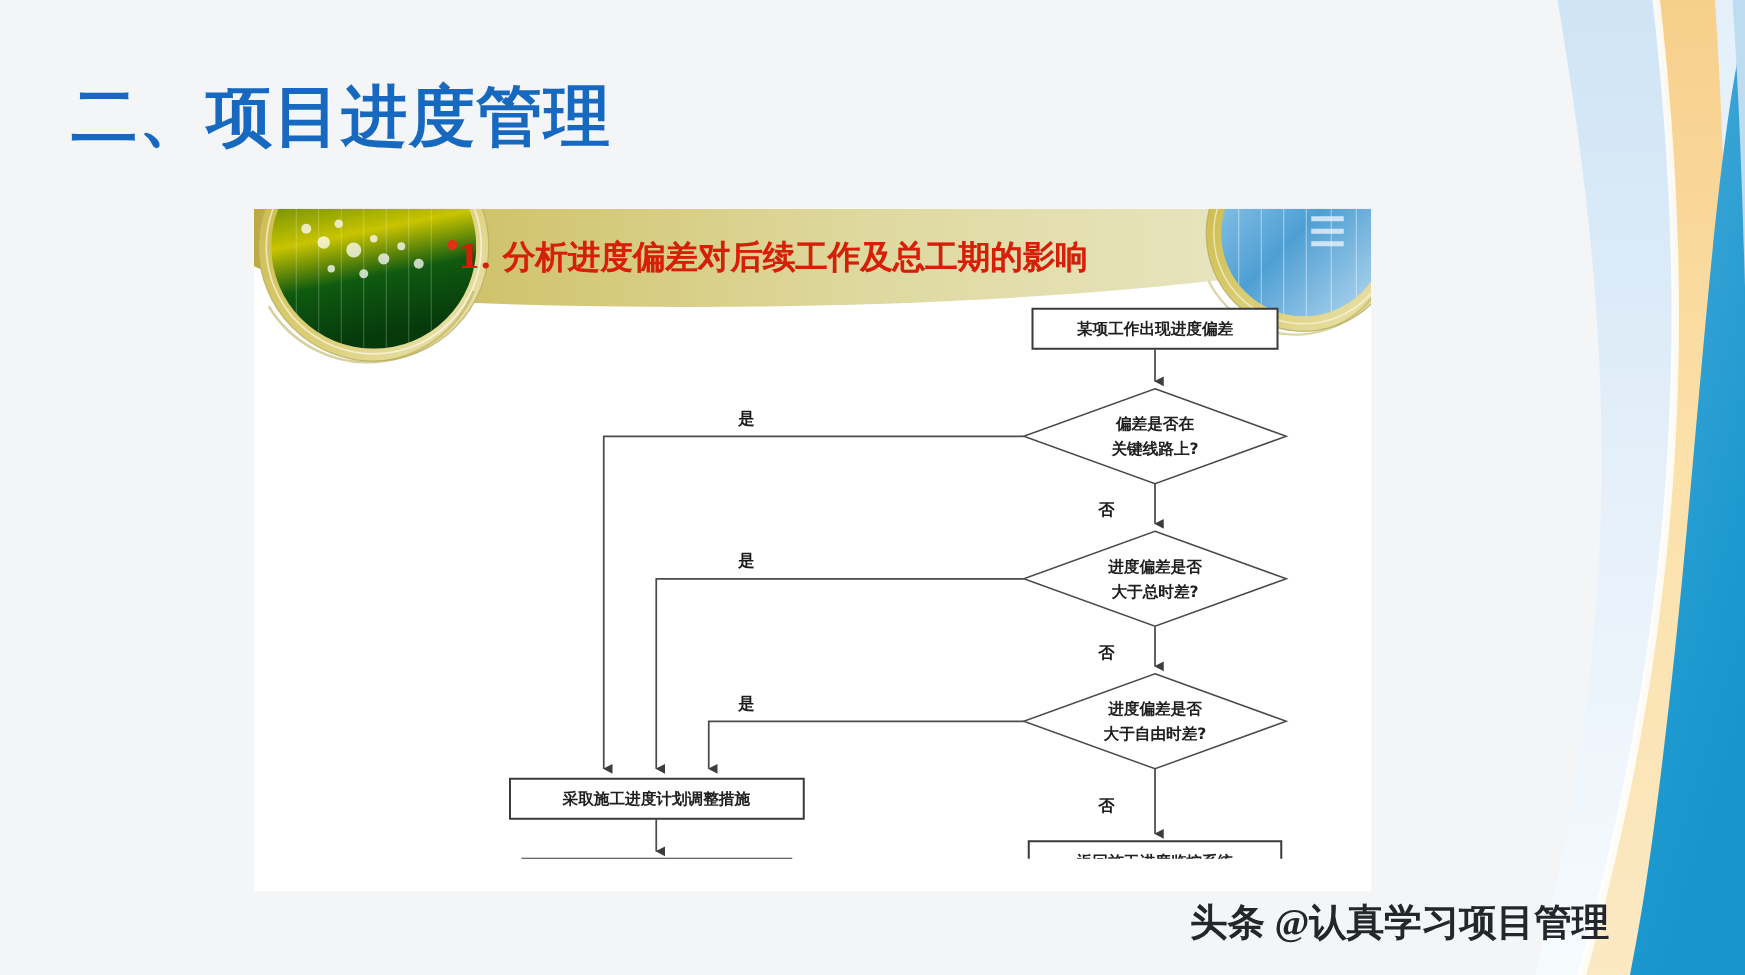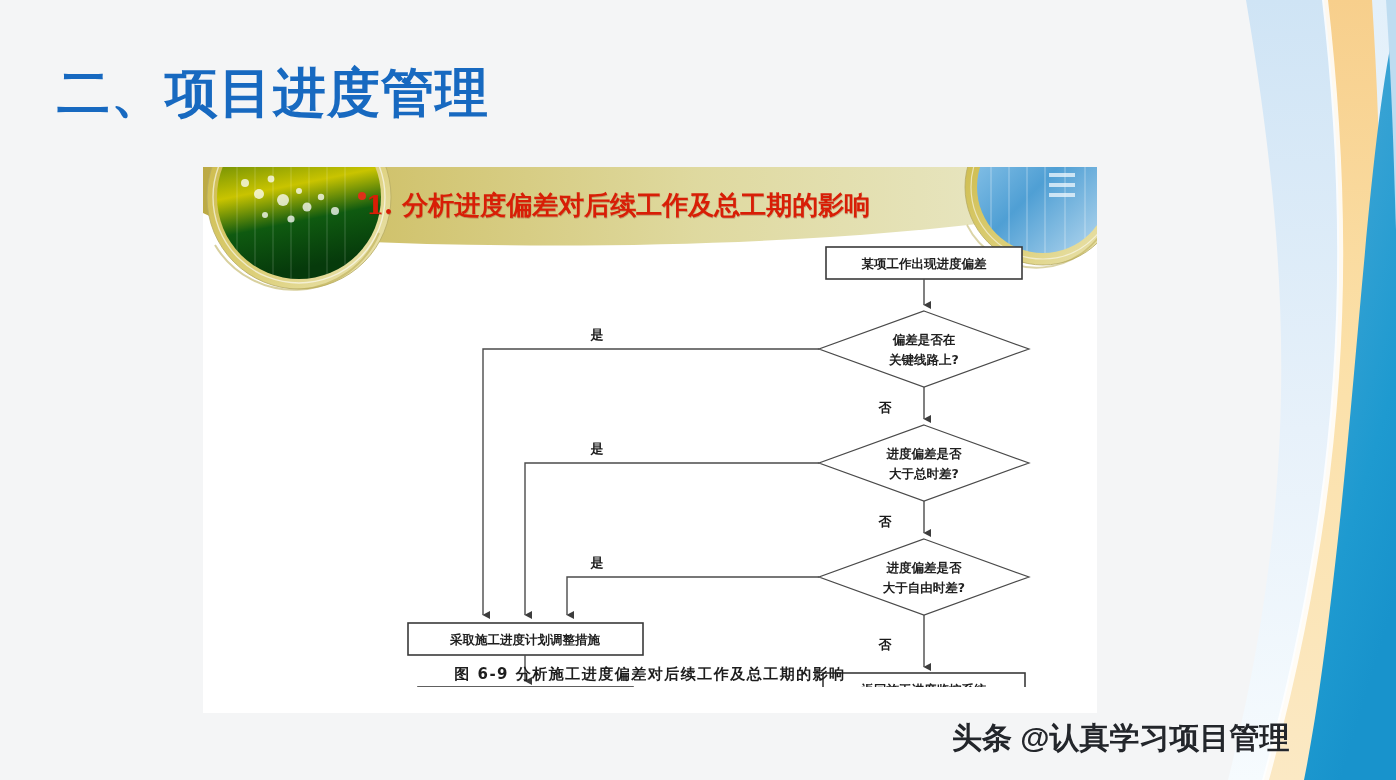--- a/index.html
+++ b/index.html
@@ -65,21 +65,21 @@
   .caption{
     position:absolute;left:0;top:498px;width:894px;text-align:center;
     font-size:15px;font-weight:bold;color:#1d1d1d;letter-spacing:1.5px;
     font-family:"DejaVu Sans","Liberation Sans",sans-serif;
   }
 
   
   .watermark{
     position:absolute;left:952px;top:718px;
     font-size:30px;font-weight:bold;color:#23262b;
-    font-family:Liberation Sans, sans-serif;
+    font-family:Liberation Serif, serif;
     white-space:nowrap;letter-spacing:0px;
     z-index:40;
     text-shadow:0 0 2px rgba(255,255,255,.55);
   }
 </style>
 </head>
 <body>
 
 <div class="deco">
   <svg width="260" height="780" viewBox="0 0 260 780" xmlns="http://www.w3.org/2000/svg">
@@ -270,16 +270,15 @@
       <line class="fc-line" x1="308" y1="428" x2="308" y2="454" marker-end="url(#arr)"></line>
 
       <rect class="fc-box" x="201" y="460" width="215" height="32"></rect>
       <text class="fc-text" x="308" y="477">实施新的施工进度计划</text>
 
       <rect class="fc-box" x="606" y="446" width="202" height="32"></rect>
       <text class="fc-text" x="707" y="463">返回施工进度监控系统</text>
     </svg>
   </div>
 
-  <div class="caption">图 6-9    分析施工进度偏差对后续工作及总工期的影响</div>
 </div>
 
 <div class="watermark">头条 @认真学习项目管理</div>
 
 </body></html>

